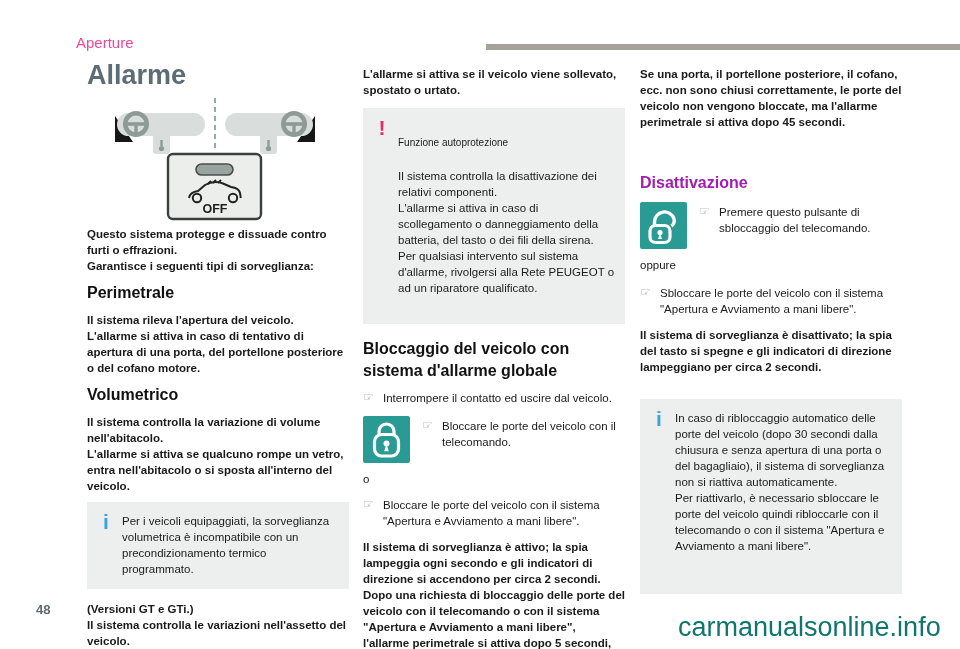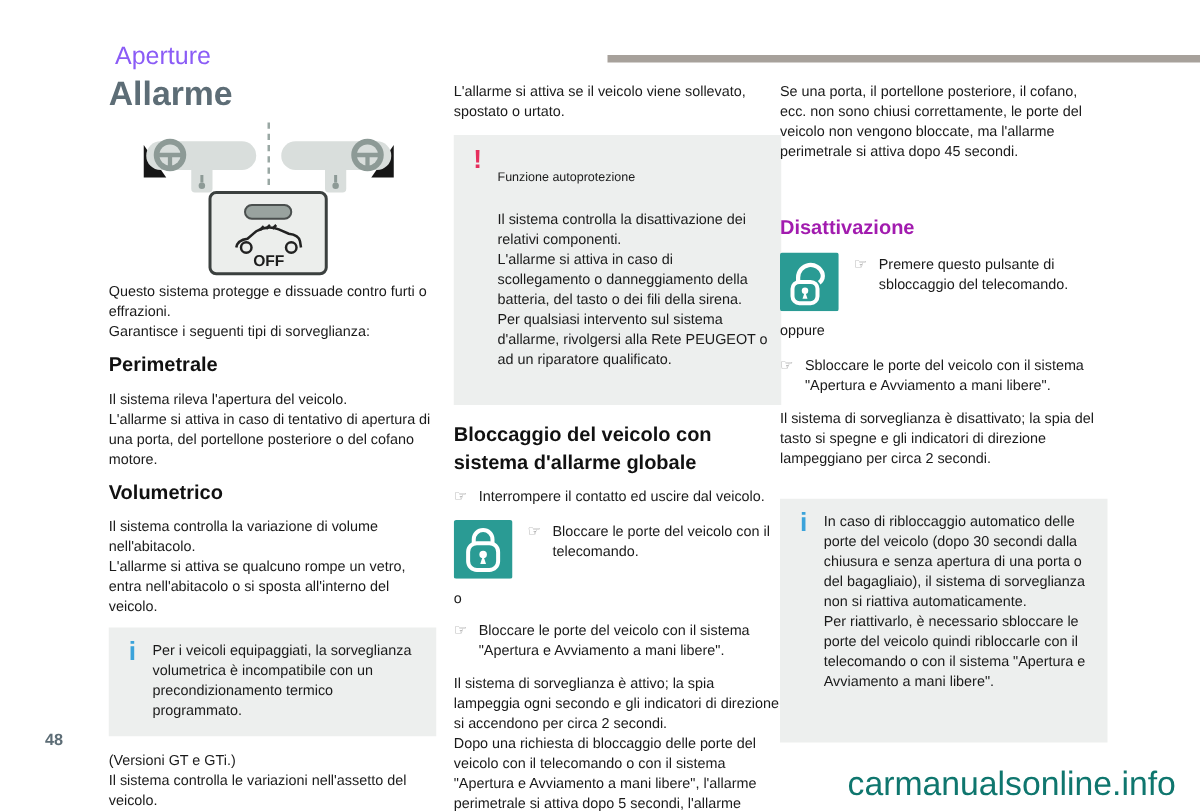--- a/index.html
+++ b/index.html
@@ -1,34 +1,34 @@
 <!DOCTYPE html>
 <html><head>
 <meta charset="utf-8">
 <style>
   html,body{margin:0;padding:0;}
   body{
     width:960px;height:649px;position:relative;background:#ffffff;
     font-family:"Liberation Sans", sans-serif;color:#1a1a1a;overflow:hidden;
   }
   .breadcrumb{
-    position:absolute;left:92px;top:34px;font-size:20px;color:#8b5cf6;
+    position:absolute;left:76px;top:34px;font-size:15px;color:#ec4899;
   }
   .topbar{
     position:absolute;left:486px;top:44px;width:474px;height:6px;background:#a7a19b;
   }
   .col{position:absolute;top:60px;width:262px;}
   #col1{left:87px;}
   #col2{left:363px;}
-  #col3{left:624px;}
+  #col3{left:640px;}
   .page-title{
     font-size:27px;color:#5d6d76;font-weight:700;line-height:30px;margin:0 0 6px 0;
   }
   p.body{
-    font-size:11.5px;line-height:16px;margin:0 0 8px 0;white-space:pre-line;
+    font-size:11.5px;line-height:16px;margin:0 0 8px 0;white-space:pre-line;font-weight:bold;
   }
   h2.h2{
     font-size:16px;font-weight:bold;margin:4px 0 8px 0;line-height:22px;color:#111;
   }
   h3.h3{
     font-size:16px;font-weight:bold;margin:4px 0 10px 0;color:#a21caf;
   }
   .notebox{
     background:#edefee;padding:11px 10px 12px 11px;display:flex;gap:8px;
     margin:6px 0 12px 0;
@@ -43,21 +43,21 @@
   .notebox .ntitle{font-weight:normal;margin:0 0 1px 0;font-size:10px;}
   .bullet{
     display:flex;gap:7px;font-size:11.5px;line-height:16px;margin:0 0 10px 0;
   }
   .bullet .pt{flex:0 0 13px;color:#8a8a8a;font-size:12px;line-height:15px;}
   .bullet .btxt{flex:1;white-space:pre-line;}
   .iconrow{display:flex;gap:12px;margin:2px 0 8px 0;align-items:flex-start;}
   .iconrow .sq{flex:0 0 47px;}
   .orlabel{font-size:11.5px;line-height:16px;margin:0 0 10px 0;}
   .pagenum{
-    position:absolute;left:36px;top:584px;font-size:13px;font-weight:bold;color:#5d6d76;
+    position:absolute;left:36px;top:602px;font-size:13px;font-weight:bold;color:#5d6d76;
   }
   .watermark{
     position:absolute;left:678px;top:612px;font-size:27px;color:#0f766e;letter-spacing:0px;
   }
   .illu{margin:2px 0 4px 22px;display:block;}
 </style>
 </head>
 <body>
 
 <div class="breadcrumb">Aperture</div>

